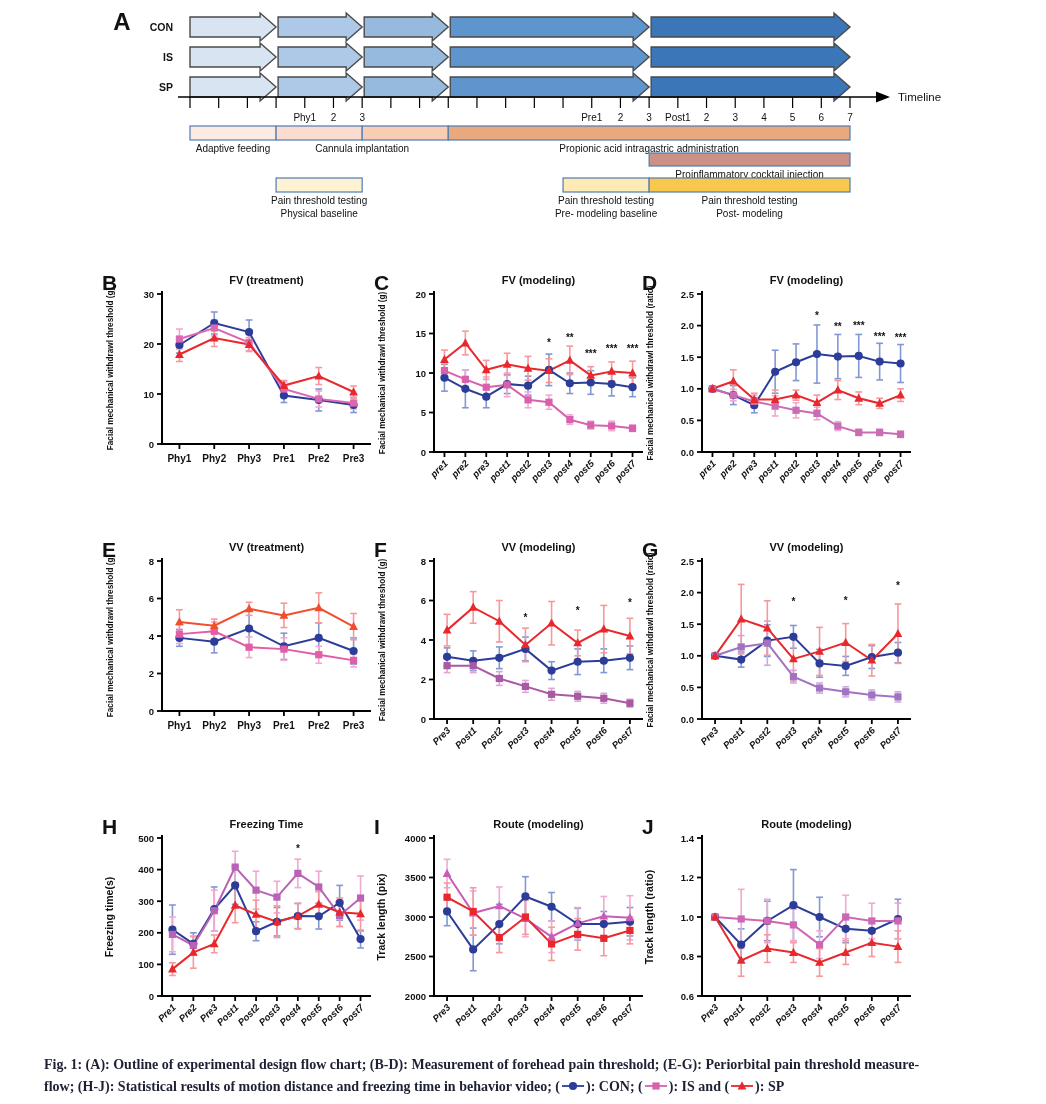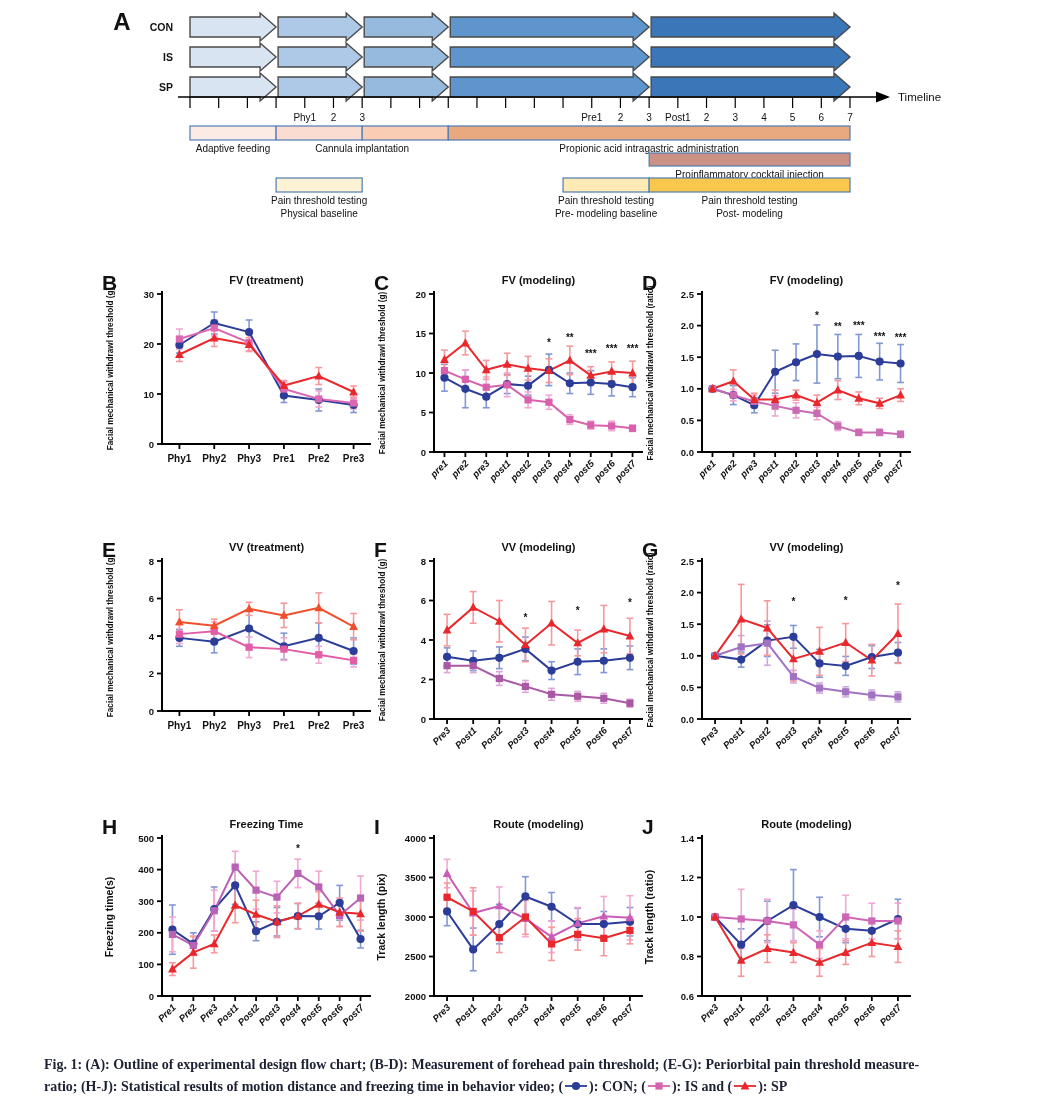--- a/index.html
+++ b/index.html
@@ -1302,21 +1302,21 @@
         <polygon points="127.3125,131.79999999999998 122.9125,140 131.7125,140" fill="#e8282c"></polygon>
         <polygon points="153.4375,135.75 149.0375,143.95000000000002 157.8375,143.95000000000002" fill="#e8282c"></polygon>
         <polygon points="179.5625,145.62499999999997 175.1625,153.825 183.9625,153.825" fill="#e8282c"></polygon>
         <polygon points="205.6875,135.75 201.2875,143.95000000000002 210.0875,143.95000000000002" fill="#e8282c"></polygon>
         <polygon points="231.8125,125.87499999999999 227.4125,134.075 236.2125,134.075" fill="#e8282c"></polygon>
         <polygon points="257.9375,129.825 253.5375,138.025 262.3375,138.025" fill="#e8282c"></polygon>
       </svg></div>
 
   <div class="caption">
     <span>Fig. 1: (A): Outline of experimental design flow chart; (B-D): Measurement of forehead pain threshold; (E-G): Periorbital pain threshold measure-</span><br>
-    <span>ratio; (H-J): Statistical results of motion distance and freezing time in behavior video; (</span><span class="sym" id="sym-con"><svg width="24" height="12" viewBox="0 0 24 12">
+    <span>flow; (H-J): Statistical results of motion distance and freezing time in behavior video; (</span><span class="sym" id="sym-con"><svg width="24" height="12" viewBox="0 0 24 12">
           <line x1="1" y1="6" x2="23" y2="6" stroke="#2b3d98" stroke-width="1.8"></line>
           <circle cx="12" cy="6" r="4.1" fill="#2b3d98"></circle>
         </svg></span><span>): CON; (</span><span class="sym" id="sym-is"><svg width="24" height="12" viewBox="0 0 24 12">
           <line x1="1" y1="6" x2="23" y2="6" stroke="#d563ae" stroke-width="1.8"></line>
           <rect x="8.4" y="2.4" width="7.2" height="7.2" fill="#d563ae"></rect>
         </svg></span><span>): IS and (</span><span class="sym" id="sym-sp"><svg width="24" height="12" viewBox="0 0 24 12">
           <line x1="1" y1="6" x2="23" y2="6" stroke="#e8282c" stroke-width="1.8"></line>
           <polygon points="12,1.2000000000000002 7.6,9.4 16.4,9.4" fill="#e8282c"></polygon>
         </svg></span><span>): SP</span>
   </div>

